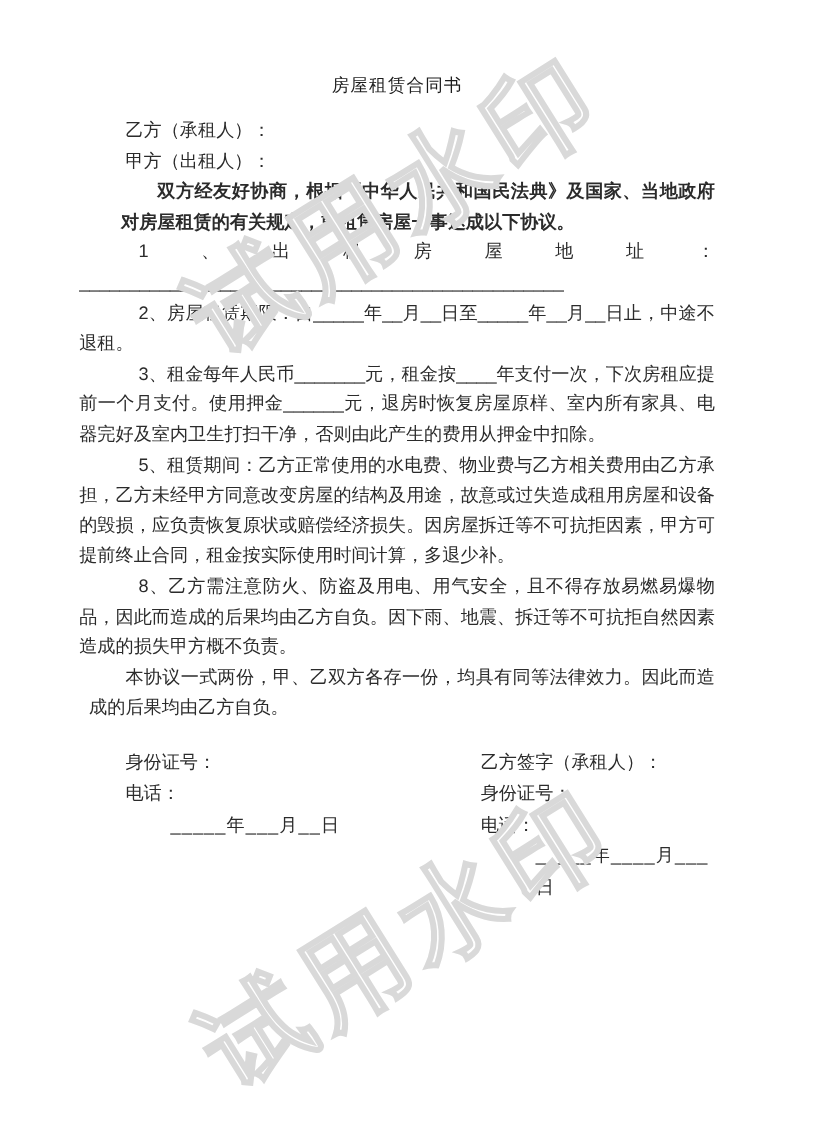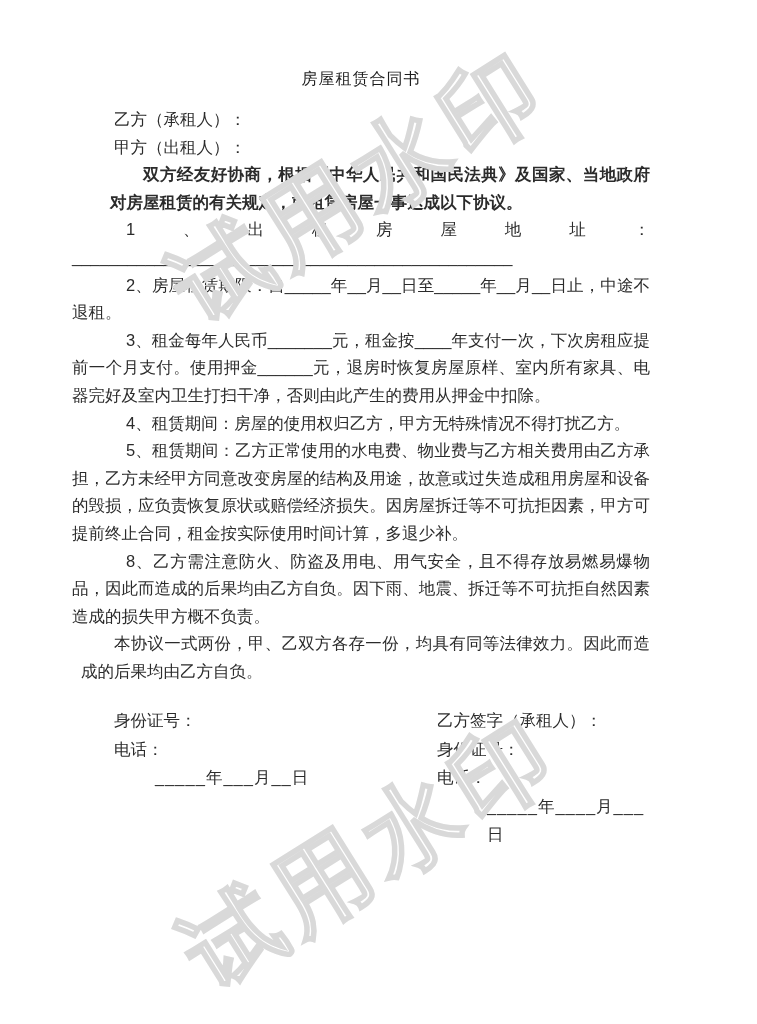--- a/index.html
+++ b/index.html
@@ -81,21 +81,20 @@
     <div class="doc-title">房屋租赁合同书</div>
 
     <p class="party">乙方（承租人）：</p>
     <p class="party">甲方（出租人）：</p>
 
     <p class="intro">双方经友好协商，根据《中华人民共和国民法典》及国家、当地政府对房屋租赁的有关规定，就租赁房屋一事达成以下协议。</p>
 
     <p class="clause">1、出租房屋地址：________________________________________________</p>
     <p class="clause">2、房屋租赁期限：自_____年__月__日至_____年__月__日止，中途不退租。</p>
     <p class="clause">3、租金每年人民币_______元，租金按____年支付一次，下次房租应提前一个月支付。使用押金______元，退房时恢复房屋原样、室内所有家具、电器完好及室内卫生打扫干净，否则由此产生的费用从押金中扣除。</p>
-    <p class="clause">4、租赁期间：房屋的使用权归乙方，甲方无特殊情况不得打扰乙方。</p>
     <p class="clause">5、租赁期间：乙方正常使用的水电费、物业费与乙方相关费用由乙方承担，乙方未经甲方同意改变房屋的结构及用途，故意或过失造成租用房屋和设备的毁损，应负责恢复原状或赔偿经济损失。因房屋拆迁等不可抗拒因素，甲方可提前终止合同，租金按实际使用时间计算，多退少补。</p>
     <p class="clause">8、乙方需注意防火、防盗及用电、用气安全，且不得存放易燃易爆物品，因此而造成的后果均由乙方自负。因下雨、地震、拆迁等不可抗拒自然因素造成的损失甲方概不负责。</p>
 
     <p class="closing">本协议一式两份，甲、乙双方各存一份，均具有同等法律效力。因此而造成的后果均由乙方自负。</p>
 
     <div class="sig-block">
       <div class="sig-col-left">
         <p>身份证号：</p>
         <p>电话：</p>
         <p class="sig-date-left">_____年___月__日</p>

